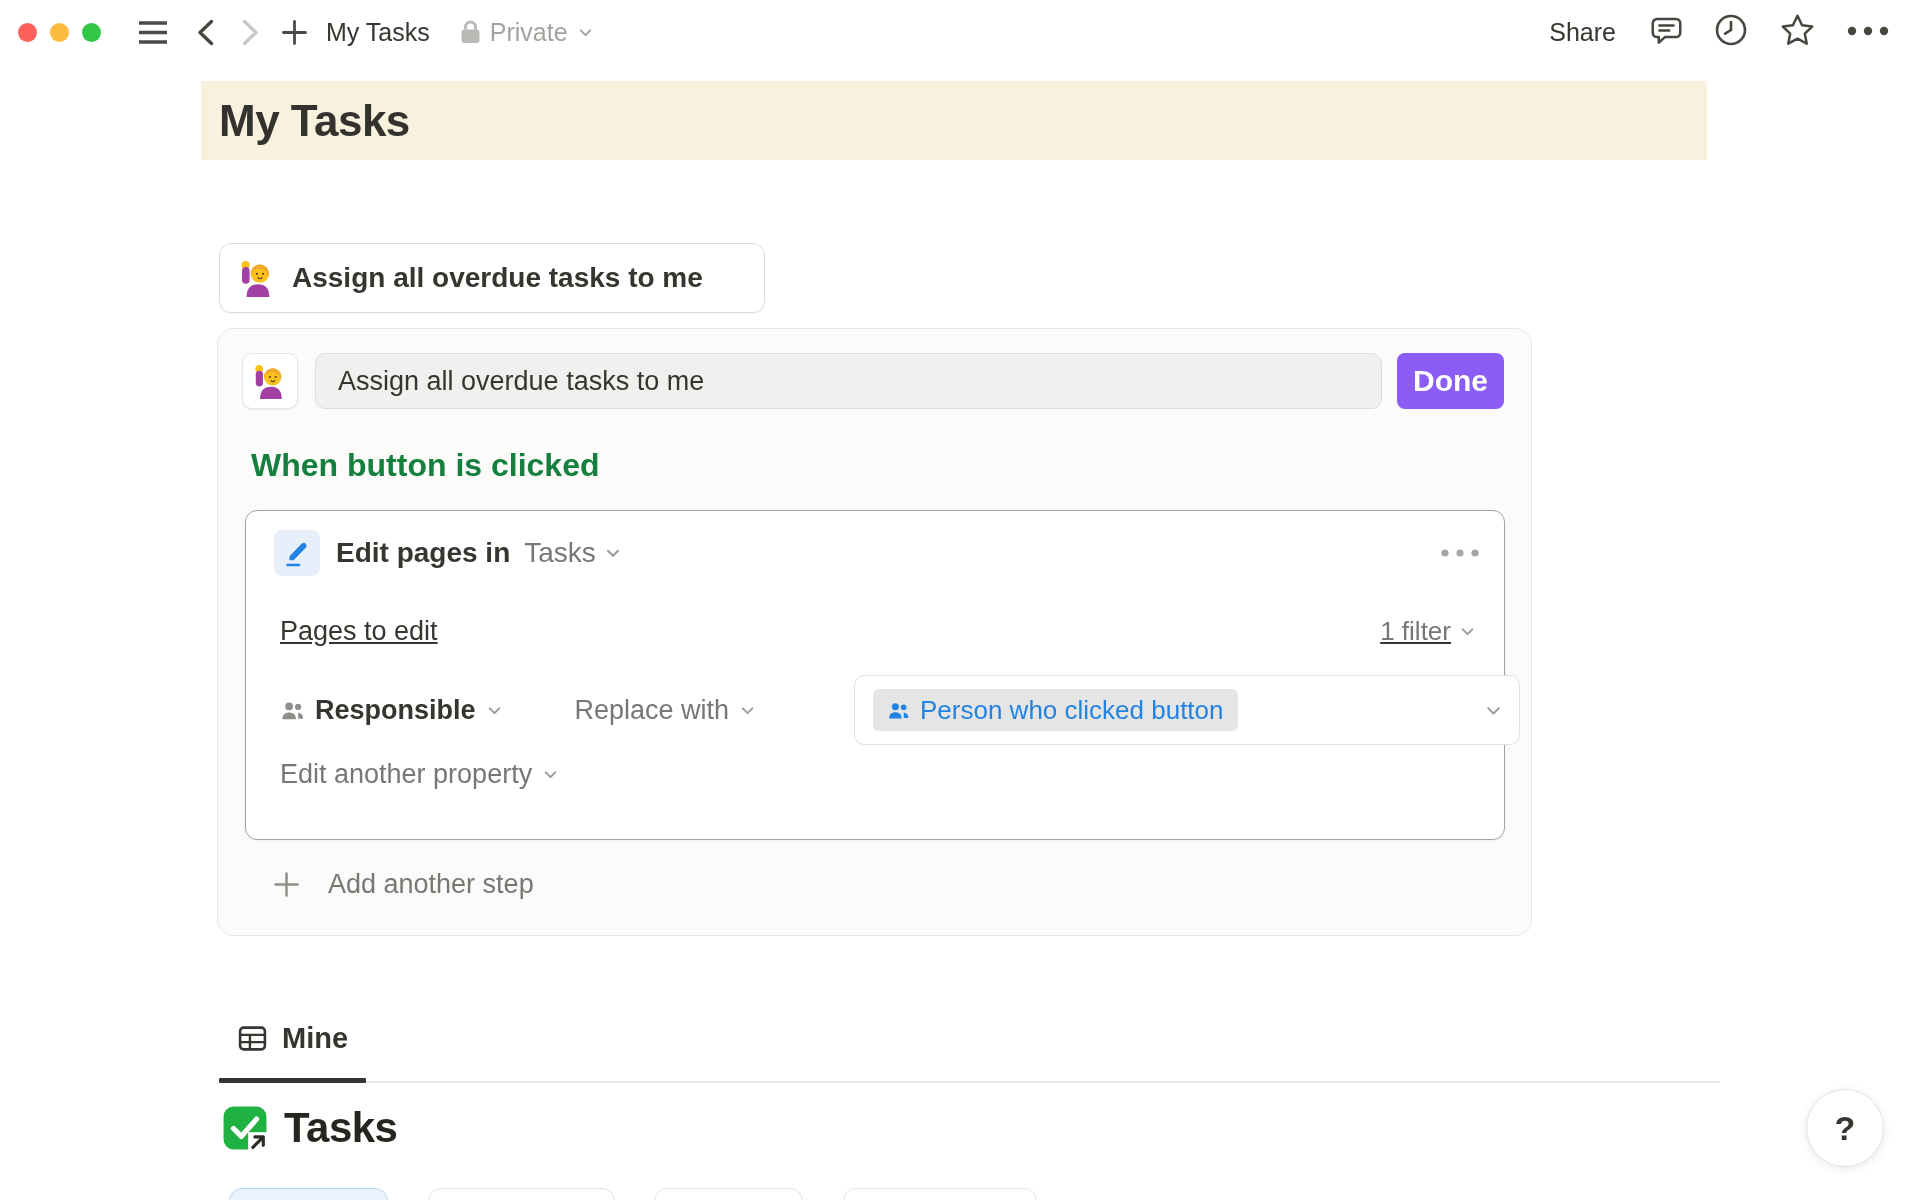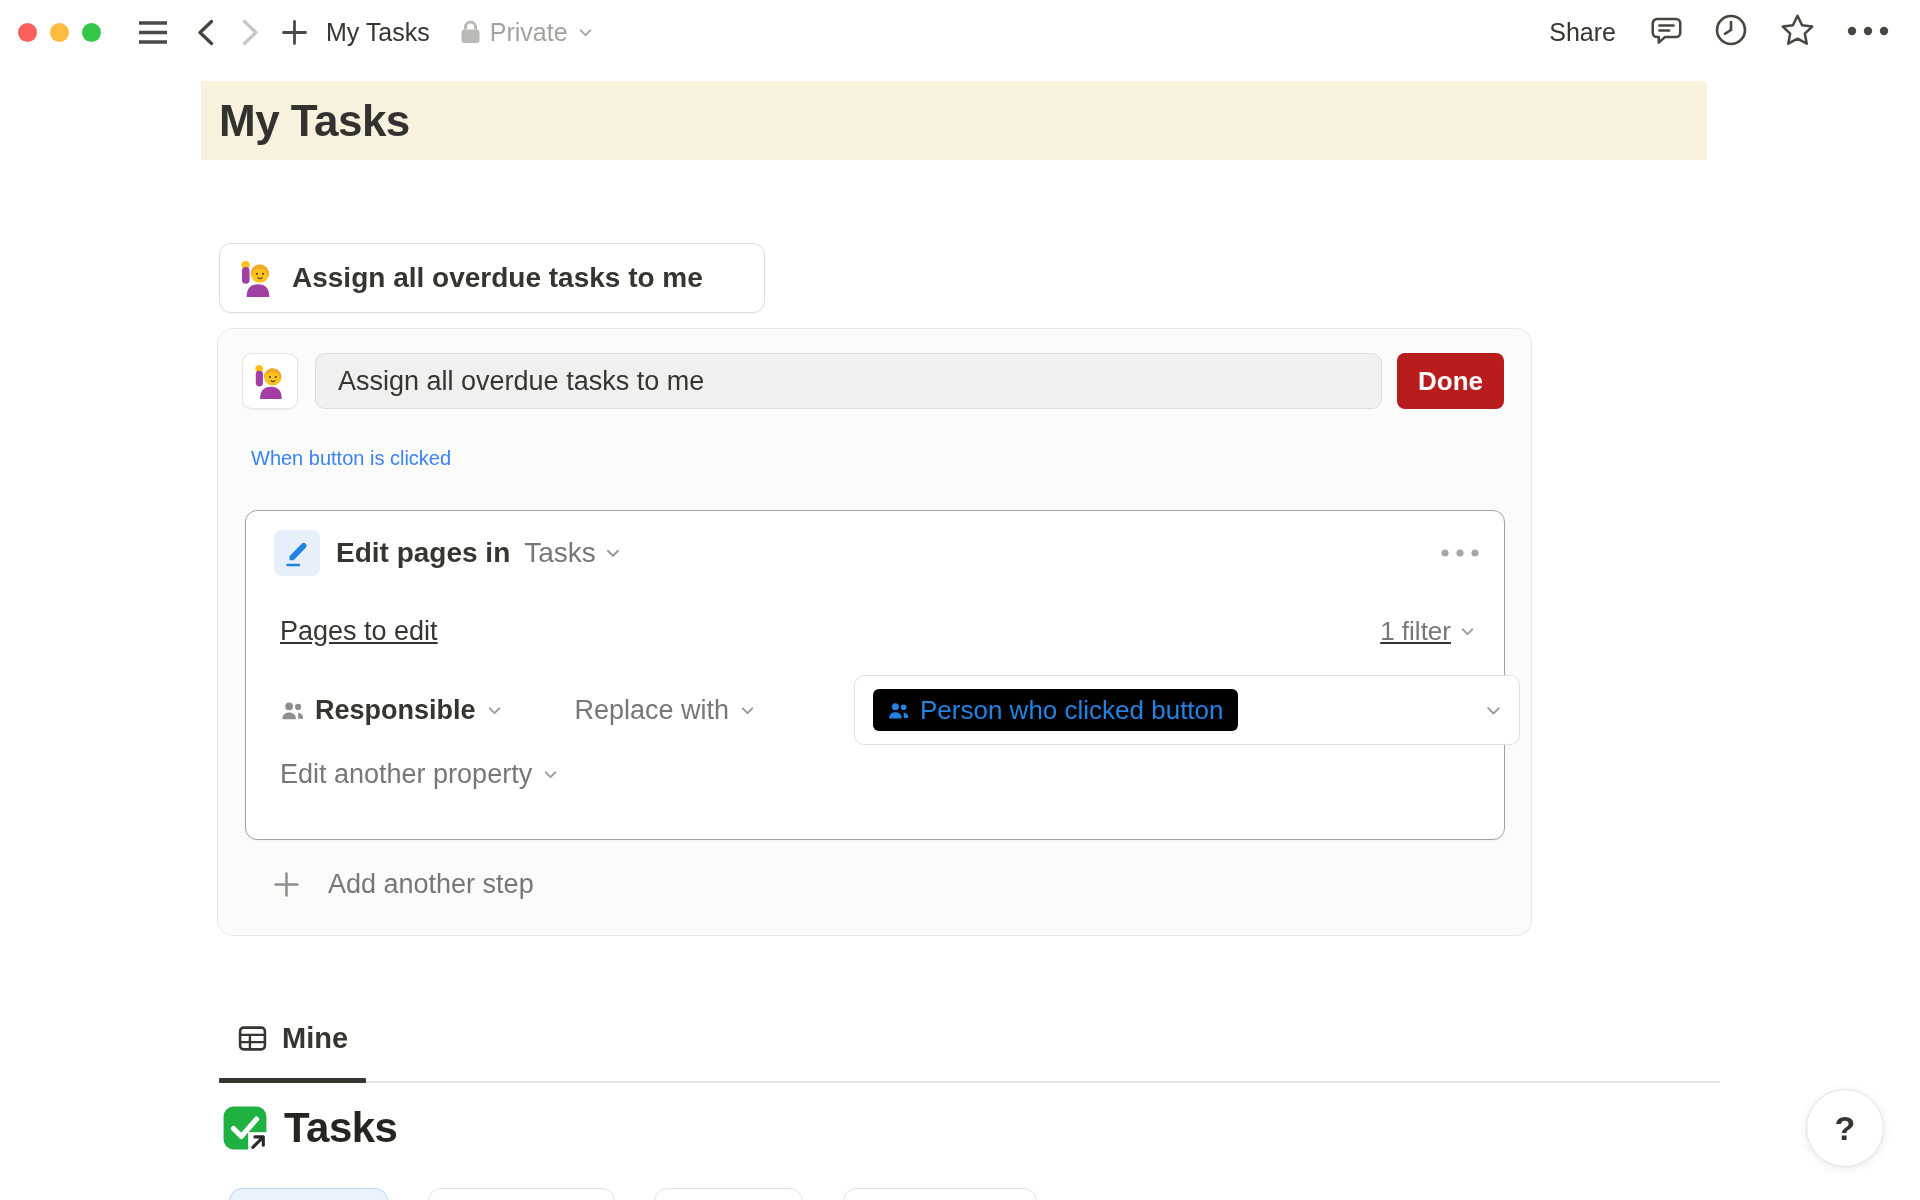--- a/index.html
+++ b/index.html
@@ -38,23 +38,23 @@
   
   .panel { position:absolute; left:217px; top:328px; width:1315px; height:608px;
     background:#FBFBFA; border:1px solid #E8E7E4; border-radius:16px; }
   .emoji-tile { position:absolute; left:24px; top:24px; width:56px; height:56px;
     background:#fff; border:1px solid #E6E5E2; border-radius:10px;
     box-shadow:0 1px 2px rgba(0,0,0,.06); display:flex; align-items:center; justify-content:center; }
   .name-input { position:absolute; left:97px; top:24px; width:1067px; height:56px;
     background:#F1F0EE; border:1px solid #DEDDD9; border-radius:10px;
     font-family:"Liberation Sans", sans-serif; font-size:27px; color:#37352F; padding:0 22px; outline:none; }
   .done-btn { position:absolute; left:1179px; top:24px; width:107px; height:56px;
-    background:#b91c1c; color:#fff; border:none; border-radius:8px;
-    font-family:"Liberation Sans", sans-serif; font-size:26px; font-weight:700; cursor:pointer; }
-  .trigger-label { position:absolute; left:33px; top:118px; font-size:20px; color:#3b82f6; }
+    background:#8b5cf6; color:#fff; border:none; border-radius:8px;
+    font-family:"Liberation Sans", sans-serif; font-size:30px; font-weight:700; cursor:pointer; }
+  .trigger-label { position:absolute; left:33px; top:118px; font-size:32px; color:#15803d;font-weight:bold; }
 
   .step-card { position:absolute; left:27px; top:181px; width:1260px; height:330px;
     background:#fff; border:1px solid #a3a3a3; border-radius:12px; box-shadow:0 1px 3px rgba(15,15,15,.04); }
   .card-head { position:absolute; left:28px; top:19px; right:24px; height:46px;
     display:flex; align-items:center; }
   .edit-tile { width:46px; height:46px; background:#E7EFFA; border-radius:8px;
     display:flex; align-items:center; justify-content:center; }
   .card-head .action { margin-left:16px; font-size:28px; font-weight:700; color:#37352F; }
   .card-head .target { margin-left:14px; font-size:28px; color:#787774; }
   .card-head .chev { margin-left:8px; }
@@ -69,21 +69,21 @@
   .controls-row { position:absolute; left:34px; top:164px; right:20px; height:70px;
     display:flex; align-items:center; }
   .prop-group { display:flex; align-items:center; gap:10px; }
   .prop-group .prop-label { font-size:27px; font-weight:700; color:#37352F; }
   .op-group { display:flex; align-items:center; gap:10px; margin-left:72px; }
   .op-group .op-label { font-size:27px; color:#787774; }
   .value-select { position:absolute; left:574px; top:0; width:666px; height:70px;
     background:#fff; border:1px solid #E1E0DE; border-radius:10px;
     display:flex; align-items:center; padding:0 16px 0 18px; }
   .value-chip { display:flex; align-items:center; gap:10px; height:42px; padding:0 14px;
-    background:#000000; border-radius:6px; }
+    background:#e5e5e5; border-radius:6px; }
   .value-chip .chip-label { font-size:26px; color:#2383E2; }
   .select-spacer { flex:1; }
 
   .edit-another { position:absolute; left:34px; top:248px; display:flex; align-items:center; gap:10px;
     font-size:27px; color:#787774; }
 
   .add-step { position:absolute; left:55px; top:540px; display:flex; align-items:center; gap:28px;
     font-size:27px; color:#787774; }
 
   

